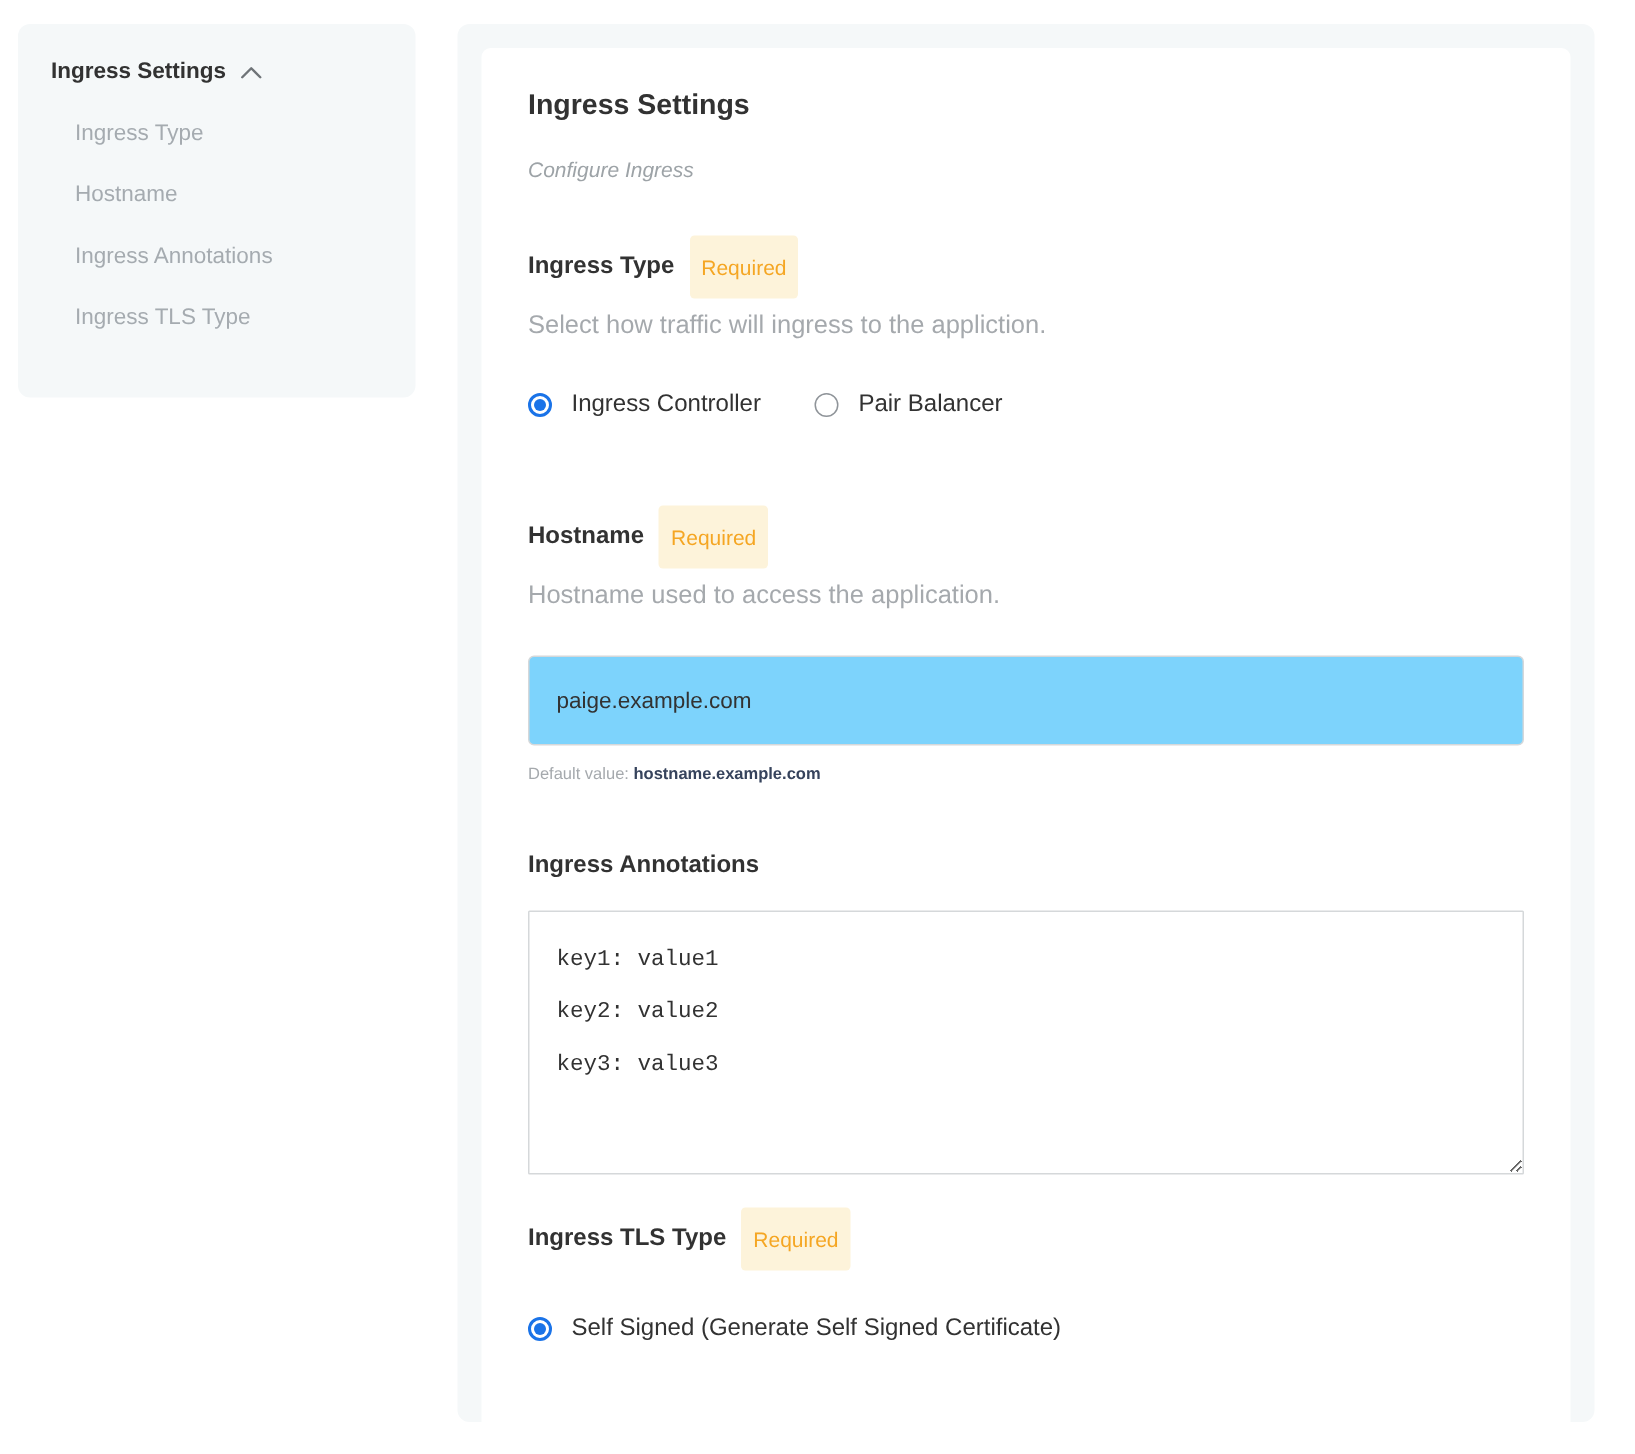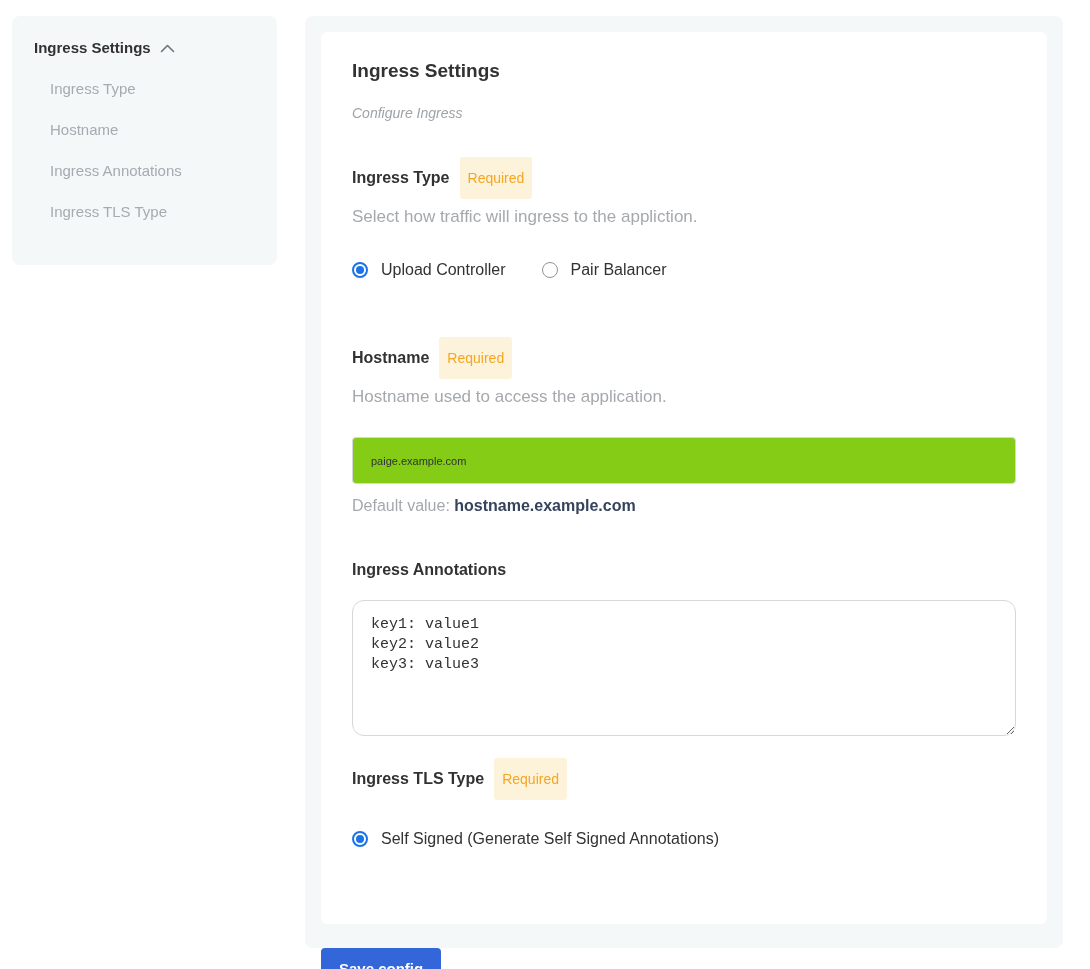--- a/index.html
+++ b/index.html
@@ -87,41 +87,41 @@
   }
   .radio-dot.checked { border: 2px solid #1a73e8; }
   .radio-dot.checked::after {
     content: ""; position: absolute; left: 2px; top: 2px; right: 2px; bottom: 2px;
     border-radius: 50%; background: #1a73e8;
   }
 
   
   .text-input {
     display: block;
-    width: 100%; height: 47px;
+    width: 100%; height: 60px;
     margin-top: 30px;
     border: 1px solid #d5d8da; border-radius: 4px;
     padding: 0 18px;
     font-family: "Liberation Sans", sans-serif;
-    font-size: 11px; color: #323232;
-    background: #84cc16;
+    font-size: 15px; color: #323232;
+    background: #7dd3fc;
     outline: none;
   }
-  .default-line { margin-top: 13px; font-size: 16px; color: #a5a9ad; }
+  .default-line { margin-top: 13px; font-size: 11px; color: #a5a9ad; }
   .default-line b { color: #36435c; font-weight: 700; }
 
   
   .annotations-textarea {
     display: block;
-    width: 100%; height: 136px;
+    width: 100%; height: 176px;
     margin-top: 21px;
-    border: 1px solid #d5d8da; border-radius: 12px;
+    border: 1px solid #d5d8da; border-radius: 1px;
     padding: 14px 18px;
     font-family: "Liberation Mono", monospace;
-    font-size: 15px; line-height: 20px; color: #323232;
+    font-size: 15px; line-height: 35px; color: #323232;
     background: #fff;
     outline: none;
     resize: both;
   }
 
   
   .save-button {
     margin-top: 24px;
     display: inline-block;
     background: #3366d9;
@@ -160,21 +160,21 @@
 
     <div class="config-group">
       <div class="group-label-row">
         <span class="group-label">Ingress Type</span>
         <span class="required-badge">Required</span>
       </div>
       <div class="group-help">Select how traffic will ingress to the appliction.</div>
       <div class="radio-row">
         <label class="radio-option">
           <span class="radio-dot checked"></span>
-          <span>Upload Controller</span>
+          <span>Ingress Controller</span>
         </label>
         <label class="radio-option">
           <span class="radio-dot"></span>
           <span>Pair Balancer</span>
         </label>
       </div>
     </div>
 
     <div class="config-group group-hostname">
       <div class="group-label-row">
@@ -199,21 +199,21 @@
     </div>
 
     <div class="config-group group-tls">
       <div class="group-label-row">
         <span class="group-label">Ingress TLS Type</span>
         <span class="required-badge">Required</span>
       </div>
       <div class="radio-col">
         <label class="radio-option">
           <span class="radio-dot checked"></span>
-          <span>Self Signed (Generate Self Signed Annotations)</span>
+          <span>Self Signed (Generate Self Signed Certificate)</span>
         </label>
       </div>
     </div>
 
   </section>
 
   <button class="save-button">Save config</button>
 </main>
 
 </body></html>

